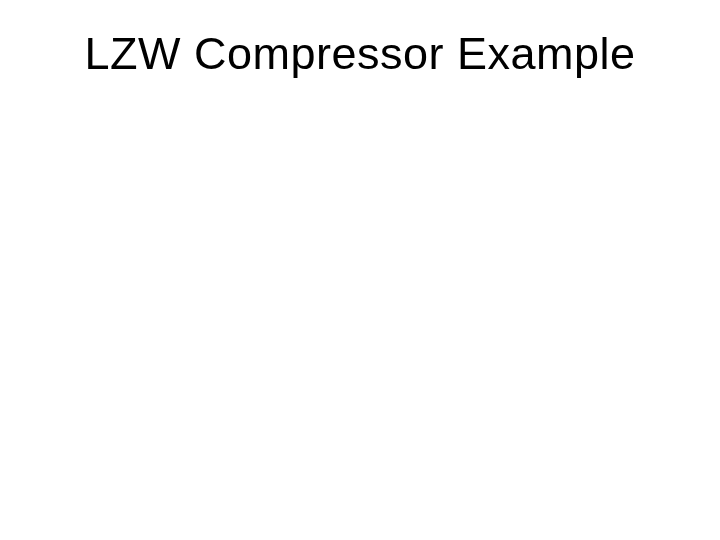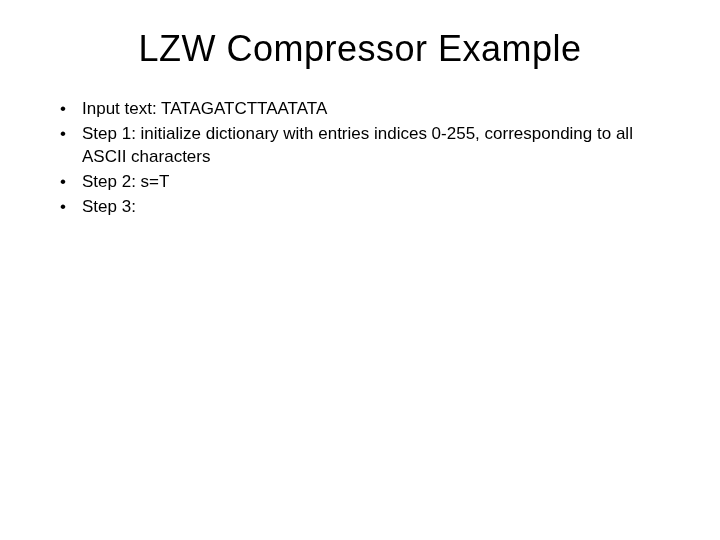--- a/index.html
+++ b/index.html
@@ -10,21 +10,21 @@
     font-family: Arial, Helvetica, sans-serif;
     color: #000000;
     overflow: hidden;
   }
   .slide {
     width: 100%;
     height: 100%;
     padding: 20px 40px;
   }
   .title {
-    font-size: 36px;
+    font-size: 45px;
     font-weight: normal;
     text-align: center;
     margin-top: 8px;
     margin-bottom: 28px;
     letter-spacing: 0.5px;
   }
   .bullets {
     list-style: none;
     padding-left: 20px;
   }
@@ -41,19 +41,13 @@
     left: 0;
     top: 0;
     font-size: 17px;
   }
 </style>
 </head>
 <body>
 
 <div class="slide">
   <h1 class="title">LZW Compressor Example</h1>
-  <ul class="bullets">
-    <li>Input text: TATAGATCTTAATATA</li>
-    <li>Step 1: initialize dictionary with entries indices 0-255, corresponding to all ASCII characters</li>
-    <li>Step 2: s=T</li>
-    <li>Step 3:</li>
-  </ul>
 </div>
 
 </body></html>

